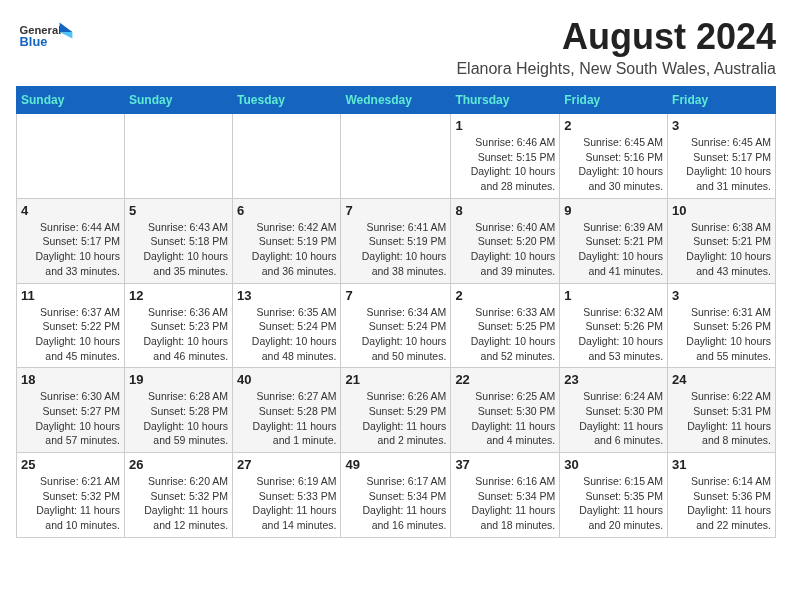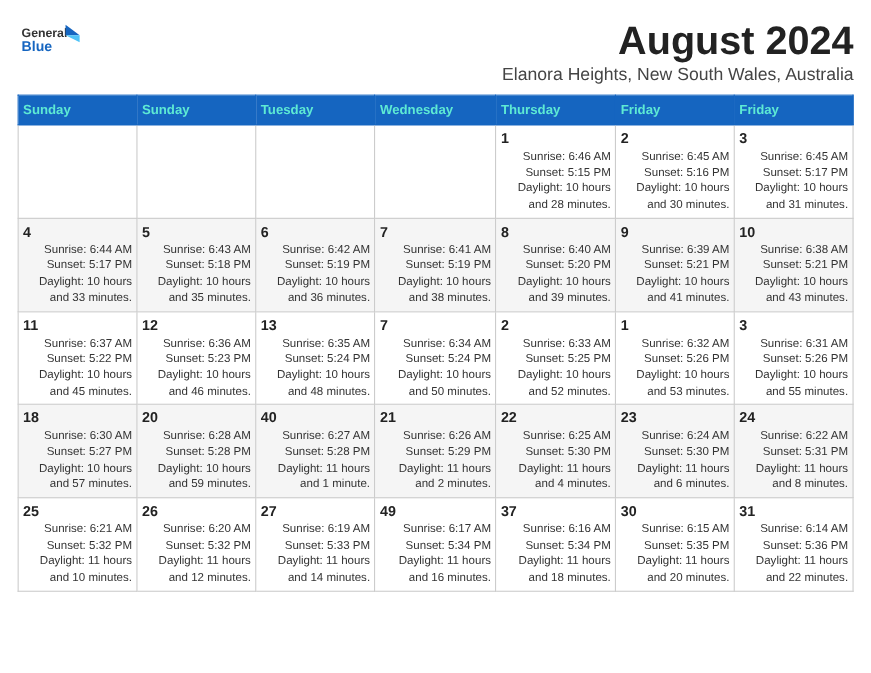--- a/index.html
+++ b/index.html
@@ -188,21 +188,21 @@
           <div class="day-number">3</div>
           <div class="day-info">Sunrise: 6:31 AM<br>Sunset: 5:26 PM<br>Daylight: 10 hours<br>and 55 minutes.</div>
         </td>
       </tr>
       <tr class="row-even">
         <td>
           <div class="day-number">18</div>
           <div class="day-info">Sunrise: 6:30 AM<br>Sunset: 5:27 PM<br>Daylight: 10 hours<br>and 57 minutes.</div>
         </td>
         <td>
-          <div class="day-number">20</div>
+          <div class="day-number">19</div>
           <div class="day-info">Sunrise: 6:28 AM<br>Sunset: 5:28 PM<br>Daylight: 10 hours<br>and 59 minutes.</div>
         </td>
         <td>
           <div class="day-number">40</div>
           <div class="day-info">Sunrise: 6:27 AM<br>Sunset: 5:28 PM<br>Daylight: 11 hours<br>and 1 minute.</div>
         </td>
         <td>
           <div class="day-number">21</div>
           <div class="day-info">Sunrise: 6:26 AM<br>Sunset: 5:29 PM<br>Daylight: 11 hours<br>and 2 minutes.</div>
         </td>

